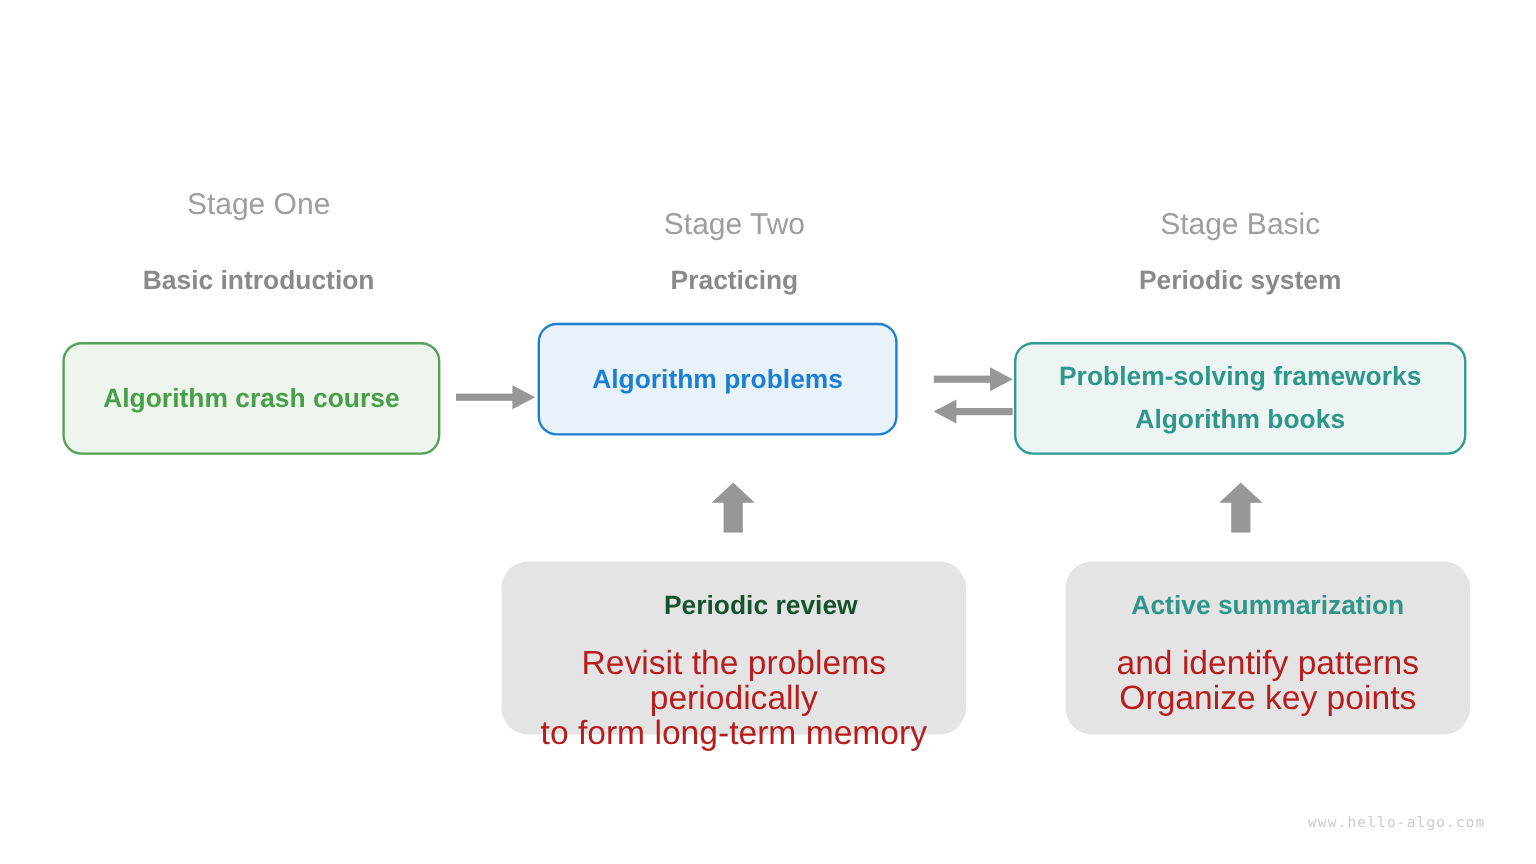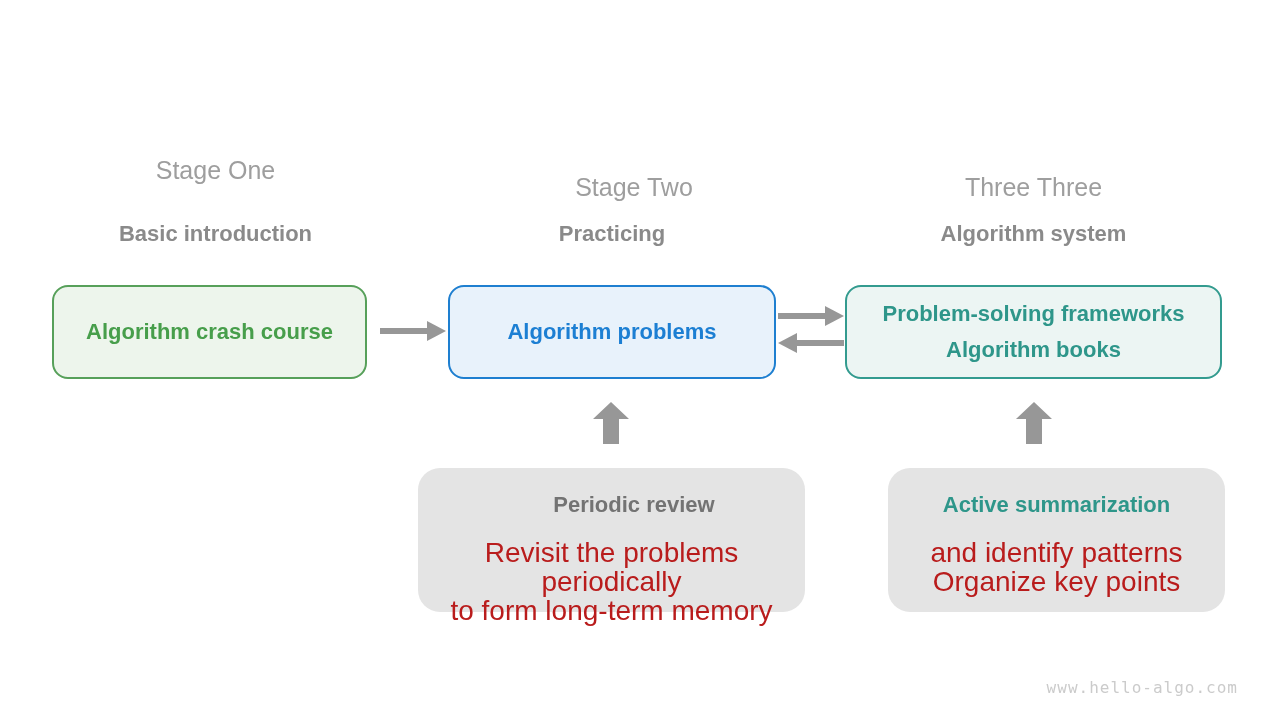--- a/index.html
+++ b/index.html
@@ -62,60 +62,60 @@
     background: #E4E4E4;
     text-align: center;
     padding-top: 22px;
   }
   .note-title {
     font-size: 22px;
     font-weight: 700;
     line-height: 30px;
     margin-bottom: 18px;
   }
-  .note-title.blue { color: #737373; margin-left: 45px; }
+  .note-title.blue { color: #14532d; margin-left: 45px; }
   .note-title.teal { color: #2E968A; }
   .note-body {
     font-size: 28px;
     font-weight: 400;
     color: #b91c1c;
     line-height: 29px;
   }
 
   
   .arrow svg { display: block; }
   .arrow { fill: #979797; }
 
   
   .watermark {
     font-family: "DejaVu Sans Mono", "Liberation Mono", monospace;
-    font-size: 16px;
+    font-size: 12px;
     color: #CBCBCB;
     letter-spacing: 1px;
   }
 </style>
 </head>
 <body>
 
 <div class="canvas">
 
   <div class="abs stage-title" style="left:52px; top:155px; width:327px;">Stage One</div>
   <div class="abs stage-subtitle" style="left:52px; top:221px; width:327px;">Basic introduction</div>
 
-  <div class="abs stage-title" style="left:470px; top:172px; width:328px;">Stage Two</div>
+  <div class="abs stage-title" style="left:448px; top:172px; width:328px;">Stage Two</div>
   <div class="abs stage-subtitle" style="left:448px; top:221px; width:328px;">Practicing</div>
 
-  <div class="abs stage-title" style="left:845px; top:172px; width:377px;">Three Three</div>
-  <div class="abs stage-subtitle" style="left:845px; top:221px; width:377px;">Algorithm system</div>
+  <div class="abs stage-title" style="left:845px; top:172px; width:377px;">Stage Basic</div>
+  <div class="abs stage-subtitle" style="left:845px; top:221px; width:377px;">Periodic system</div>
 
   <div class="abs main-box green" style="left:52px; top:285px; width:315px;">
     <div class="box-line">Algorithm crash course</div>
   </div>
 
-  <div class="abs main-box blue" style="left:448px; top:285px; width:328px;">
+  <div class="abs main-box blue" style="left:448px; top:269px; width:300px;">
     <div class="box-line">Algorithm problems</div>
   </div>
 
   <div class="abs main-box teal" style="left:845px; top:285px; width:377px;">
     <div class="box-line">Problem-solving frameworks</div>
     <div class="box-line">Algorithm books</div>
   </div>
 
   <div class="abs arrow" style="left:380px; top:318px;">
     <svg width="66" height="26" viewBox="0 0 66 26">

